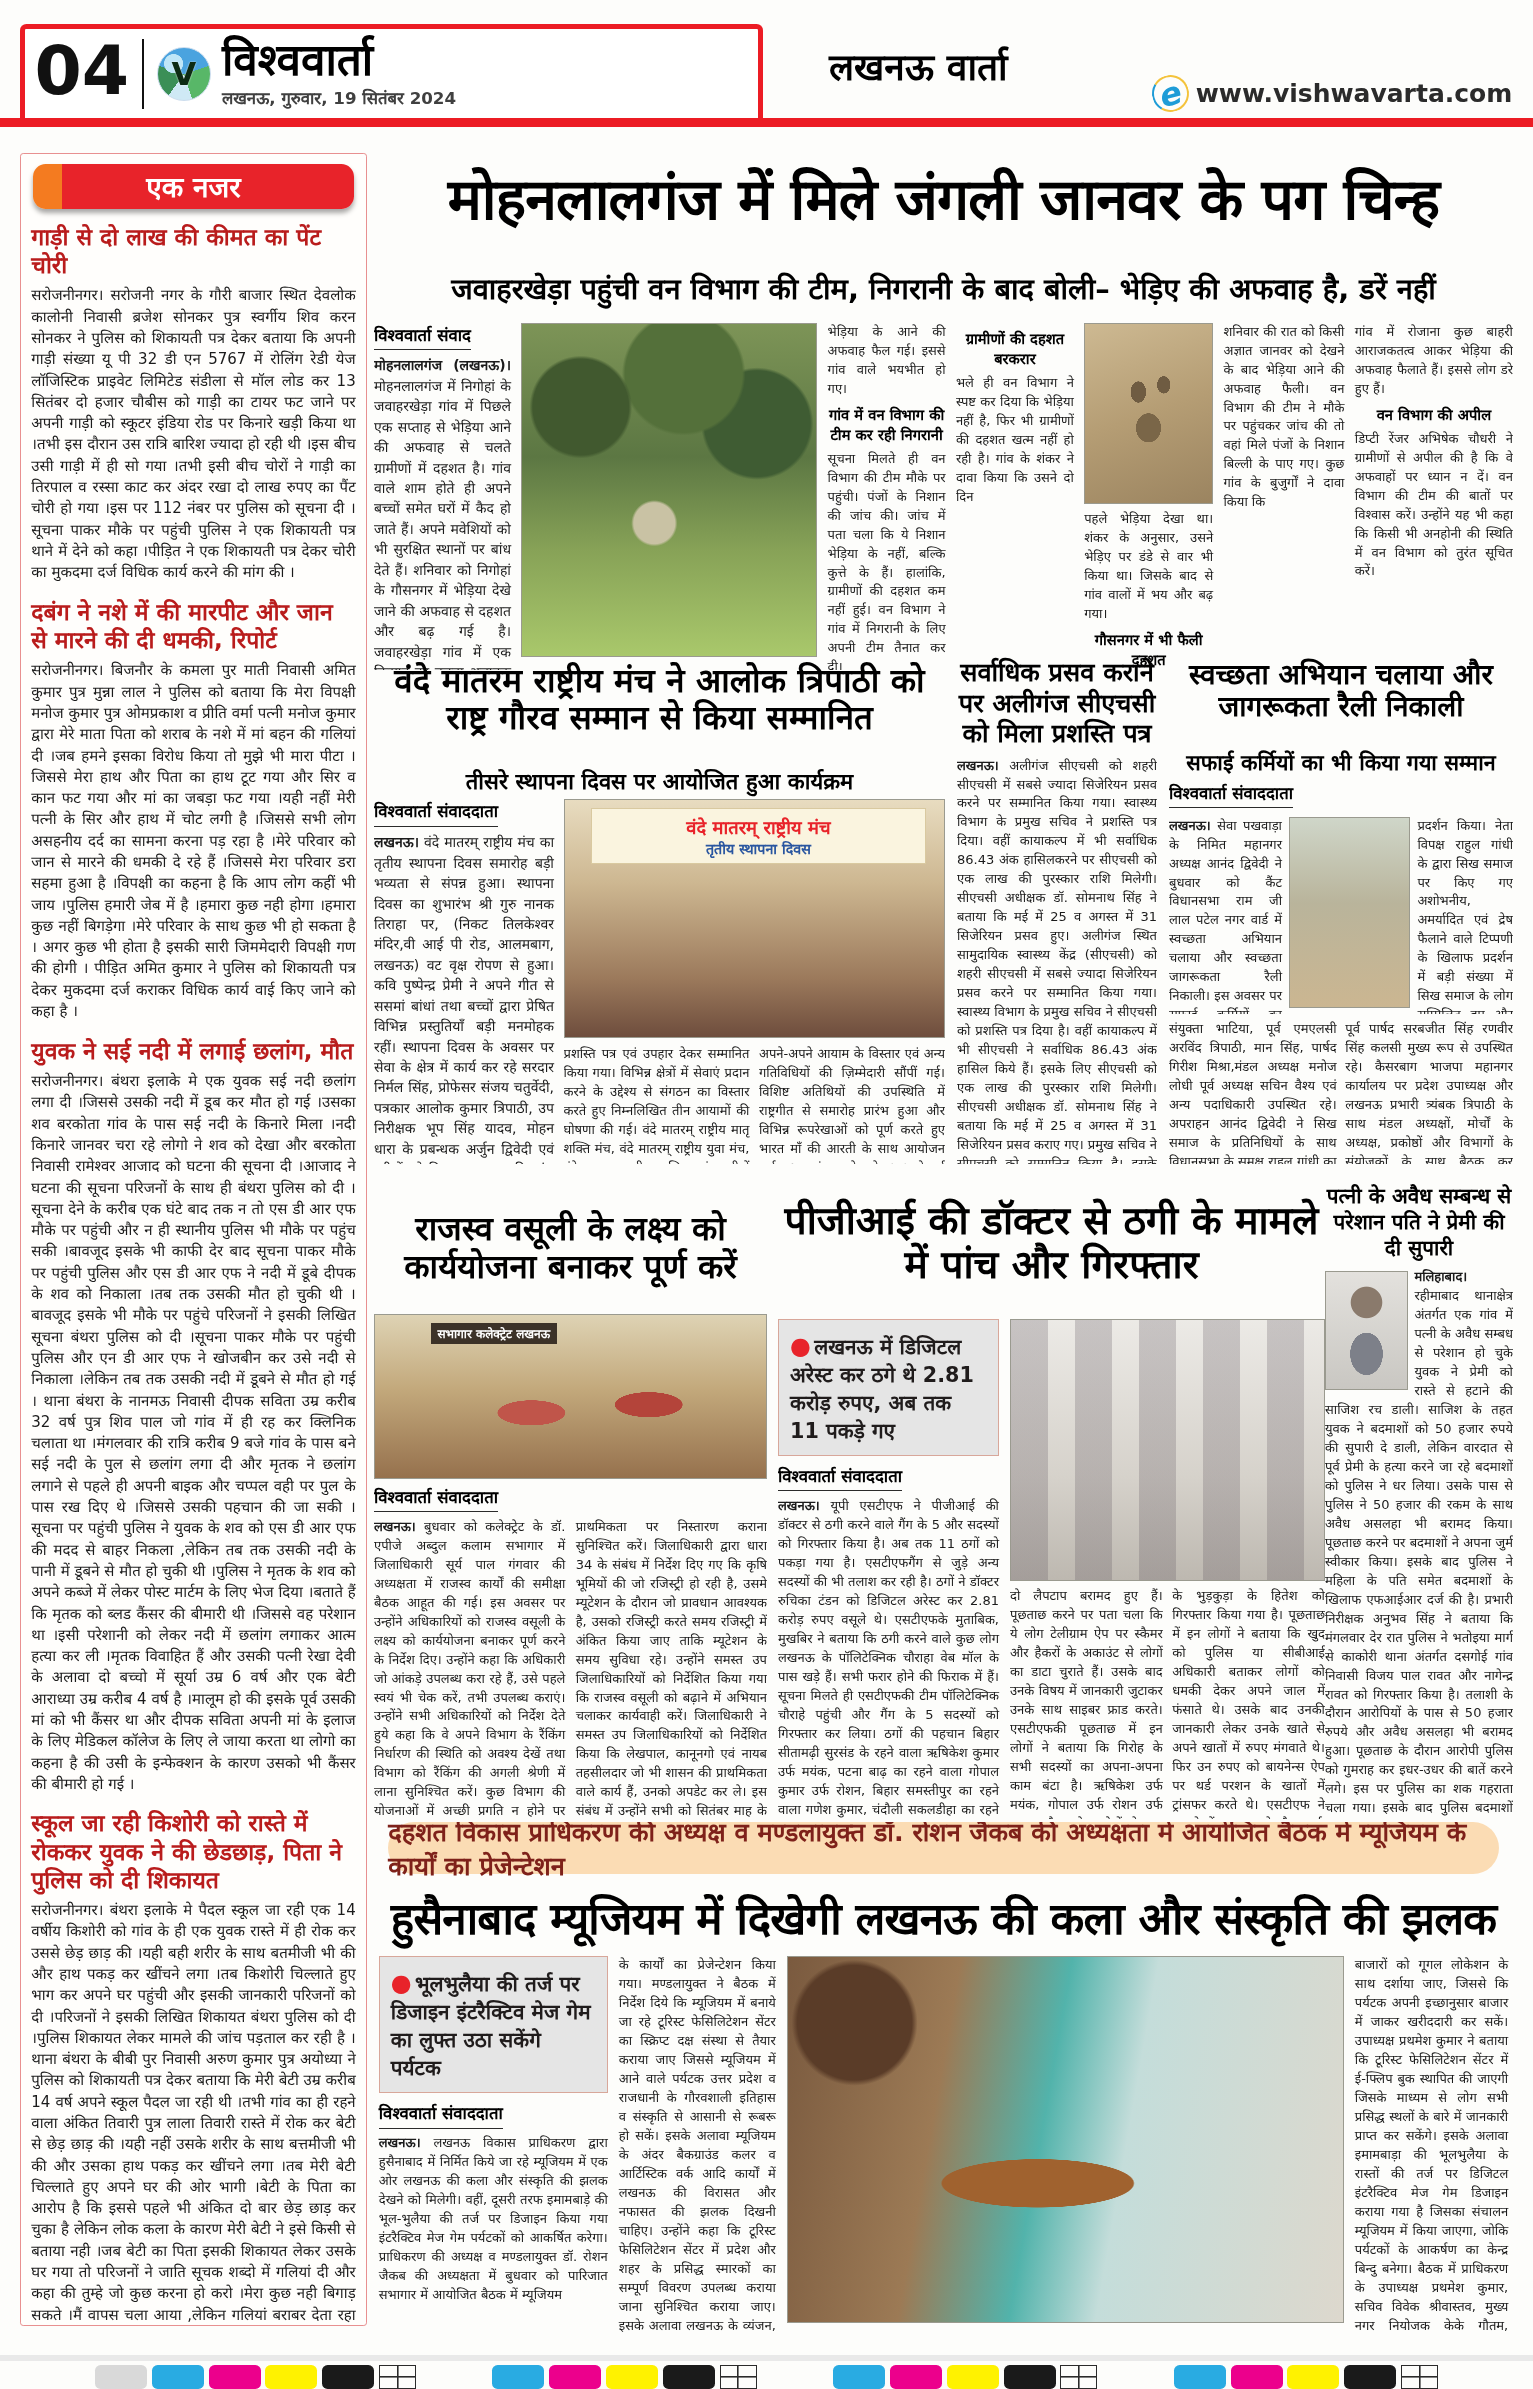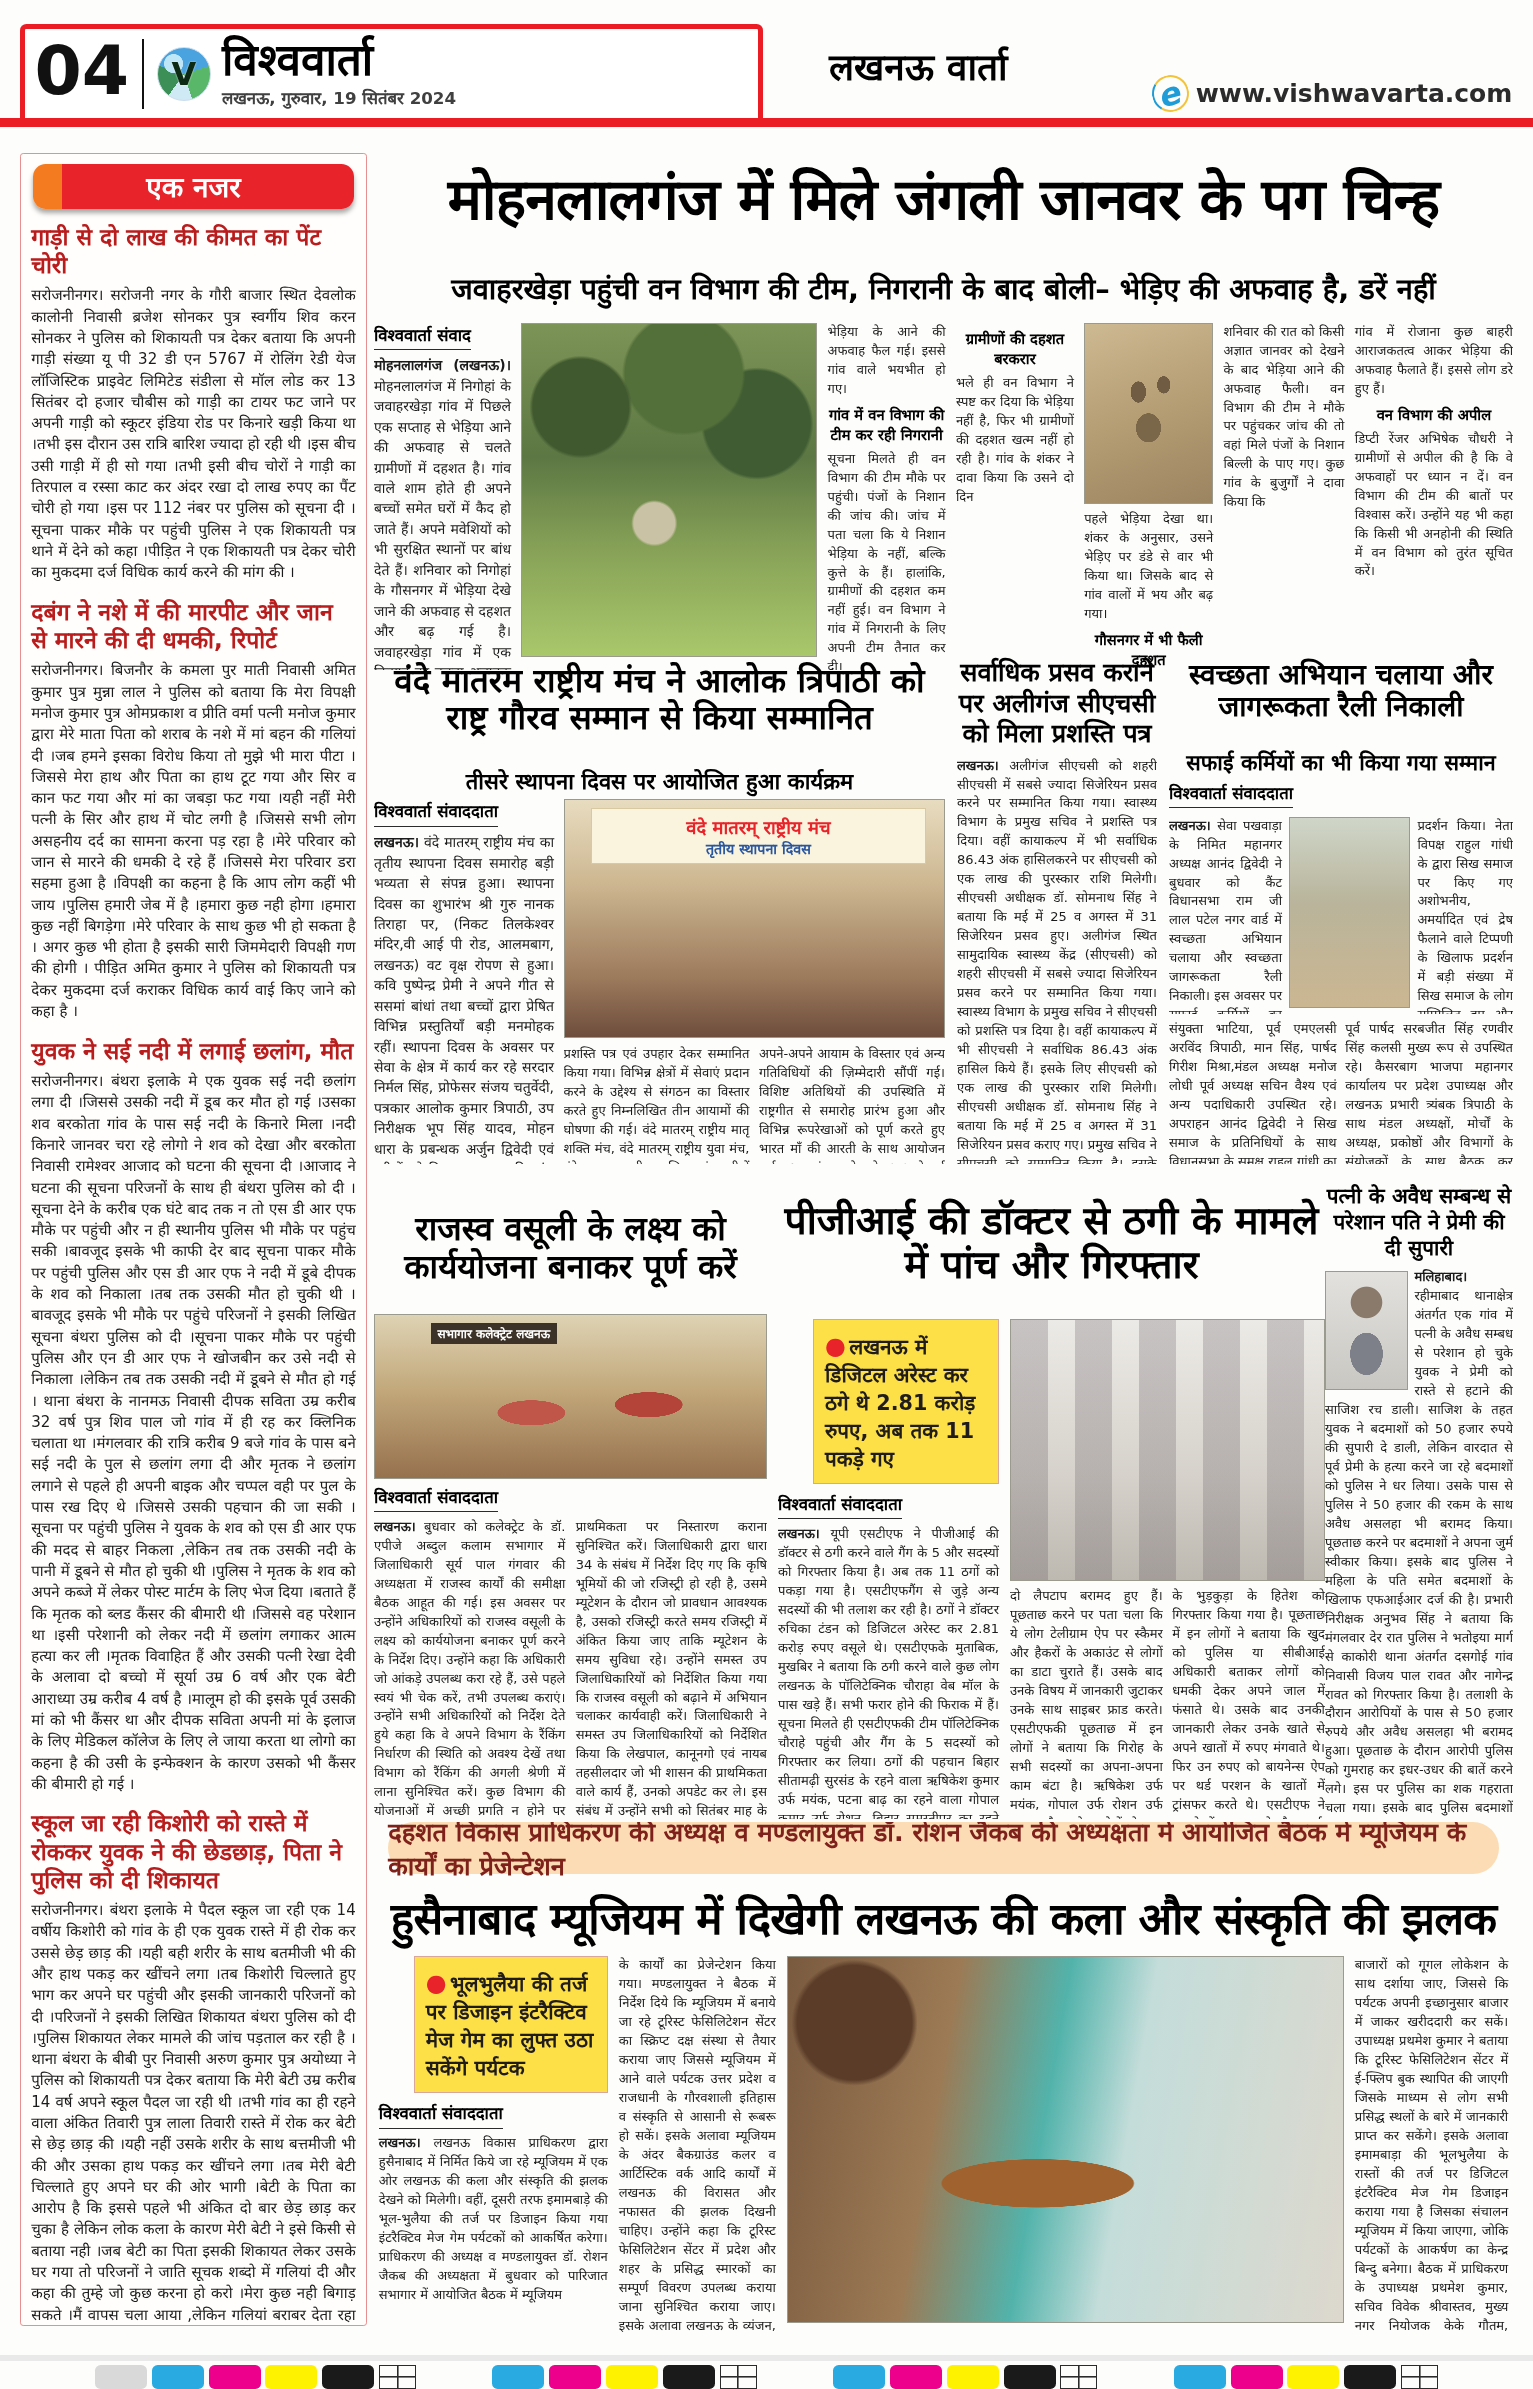--- a/index.html
+++ b/index.html
@@ -98,21 +98,21 @@
     radial-gradient(ellipse 56px 20.7px at 40% 60%, #c0554a 0 60%, transparent 61%),
     linear-gradient(180deg,#ded3b4 0%,#c3a97c 45%,#96714d 100%);position:relative;}
   .raj-sign{position:absolute;left:8px;top:8px;background:#3c3228;color:#ffffff;font-size:12px;font-weight:700;padding:2.4px 6.4px;margin-left:48px;}
   .raj-cols{display:flex;gap:10.3px;height:413px;overflow:hidden;}
   .raj-cols > div{flex:1;}
 
   .pgi{position:absolute;left:404px;top:0;width:547px;height:652px;overflow:hidden;}
   .pgi-hl{font-size:39px;font-weight:700;text-align:center;line-height:1.12;color:#000;}
   .pgi-row{display:flex;gap:11px;margin-top:9.5px;height:517px;overflow:hidden;}
   .pgi-left{width:221px;flex:none;}
-  .hbox{background:#fde047;border:0.8px solid #d8a79a;padding:9.5px 11px;font-size:20.7px;line-height:1.35;font-weight:700;color:#201c1c;position:relative;margin-bottom:8px;margin-left:35px;}
+  .hbox{background:#e5e5e5;border:0.8px solid #d8a79a;padding:9.5px 11px;font-size:20.7px;line-height:1.35;font-weight:700;color:#201c1c;position:relative;margin-bottom:8px;}
   .hbox .bullet{color:#E8232A;font-size:24px;margin-right:3.2px;}
   .pgi-right{flex:1;display:flex;flex-direction:column;gap:6.4px;}
   .pgi-photo{width:100%;height:262px;background:
     repeating-linear-gradient(90deg, rgba(90,80,90,.25) 0 37px, rgba(0,0,0,0) 37px 64px),
     linear-gradient(180deg,#eceae6 0%,#d6d2cb 60%,#bdb8b0 100%);}
   .pgi-cols{display:flex;gap:9.5px;flex:1;overflow:hidden;}
   .pgi-cols > div{flex:1;}
 
   .mal{position:absolute;left:951px;top:0;width:188px;height:652px;overflow:hidden;}
   .mal-hl{font-size:20.7px;font-weight:700;text-align:center;line-height:1.25;margin-bottom:6.4px;color:#000;}

